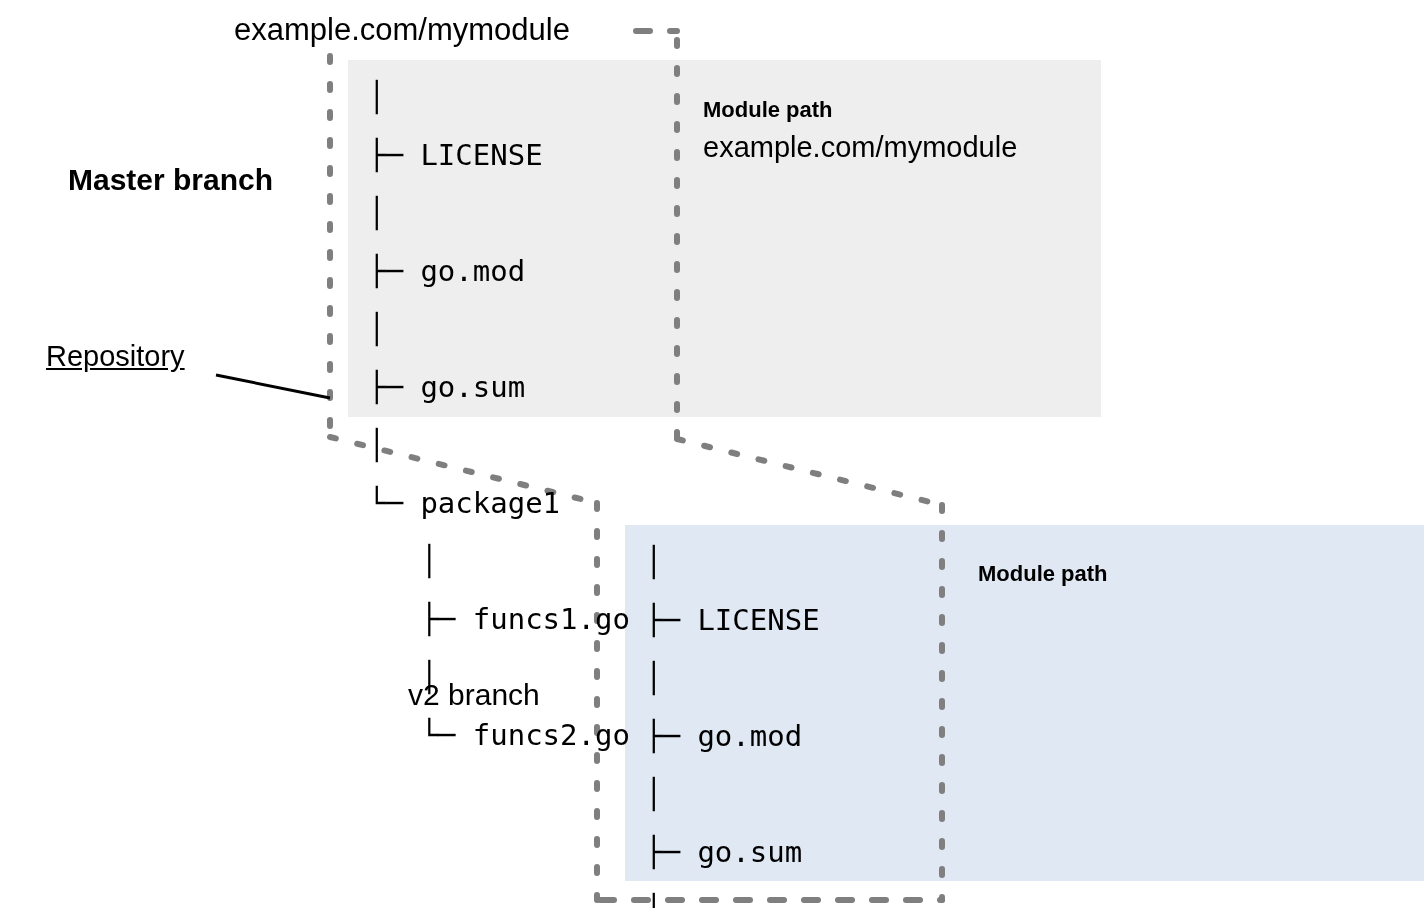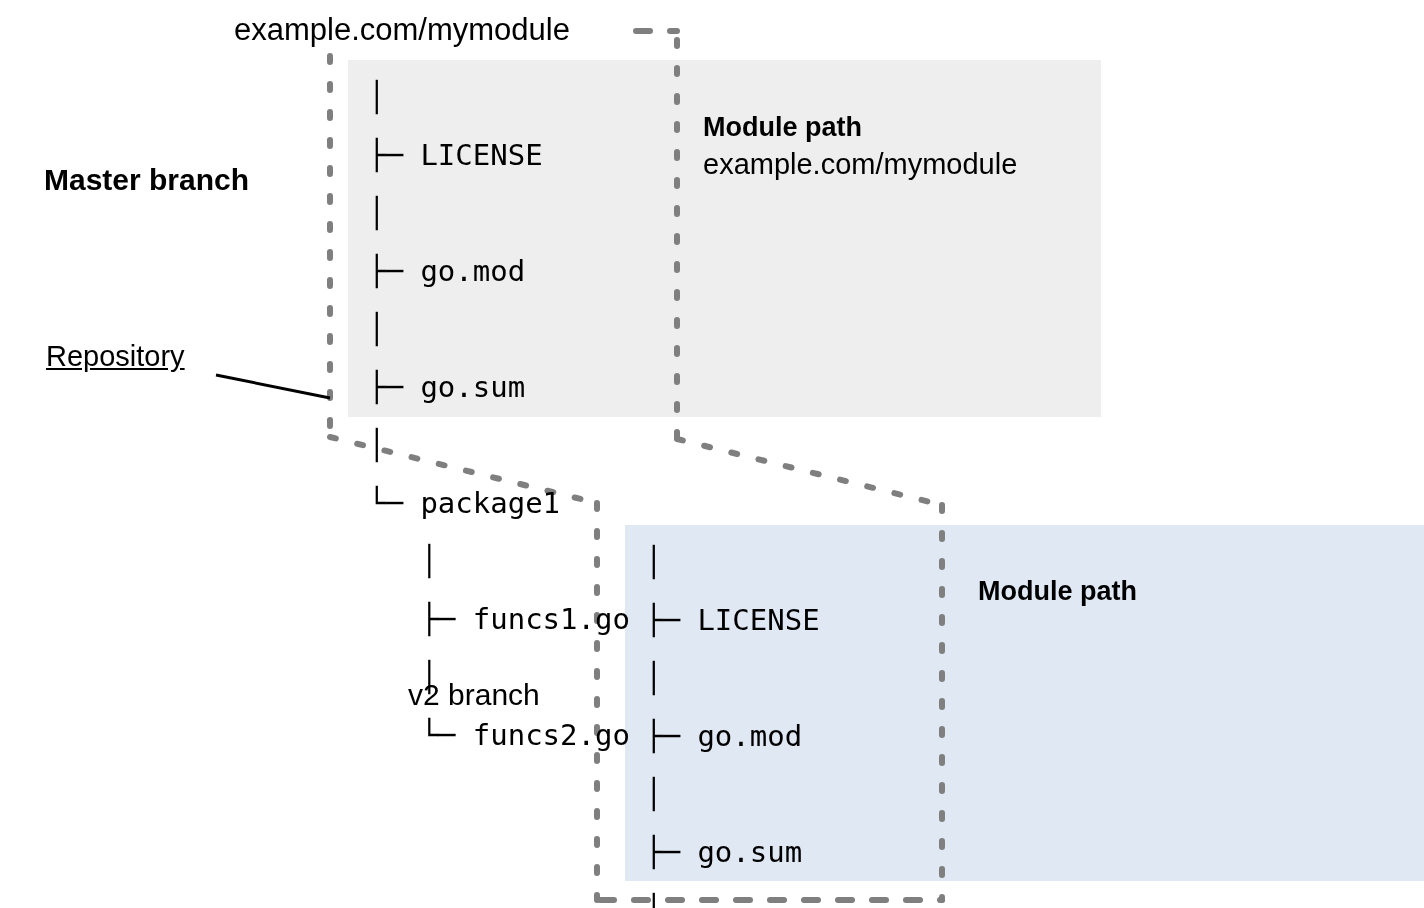--- a/index.html
+++ b/index.html
@@ -43,38 +43,38 @@
 
   
   .lbl{position:absolute;white-space:nowrap;}
 
   #repo-url-label{
     left:234px;top:12px;
     font-size:31px;
     font-weight:400;
   }
   #master-branch-label{
-    left:44px;top:163px;
+    left:68px;top:163px;
     font-size:30px;
     font-weight:bold;
   }
   #v2-branch-label{
     left:408px;top:678px;
     font-size:30px;
     font-weight:normal;
   }
   #repository-label{
     left:46px;top:340px;
     font-size:29px;
     font-weight:400;
     text-decoration:underline;
   }
 
   .callout{position:absolute;white-space:nowrap;}
-  .callout .ttl{font-size:27px;font-weight:bold;line-height:36px;margin-top:17px;}
+  .callout .ttl{font-size:22px;font-weight:bold;line-height:36px;}
   .callout .val{font-size:29px;font-weight:400;line-height:38px;}
   #master-callout{left:703px;top:92px;}
   #v2-callout{left:978px;top:556px;}
 </style>
 </head>
 <body>
 
 <div id="stage">
 
   <div class="panel" id="master-panel"></div>

